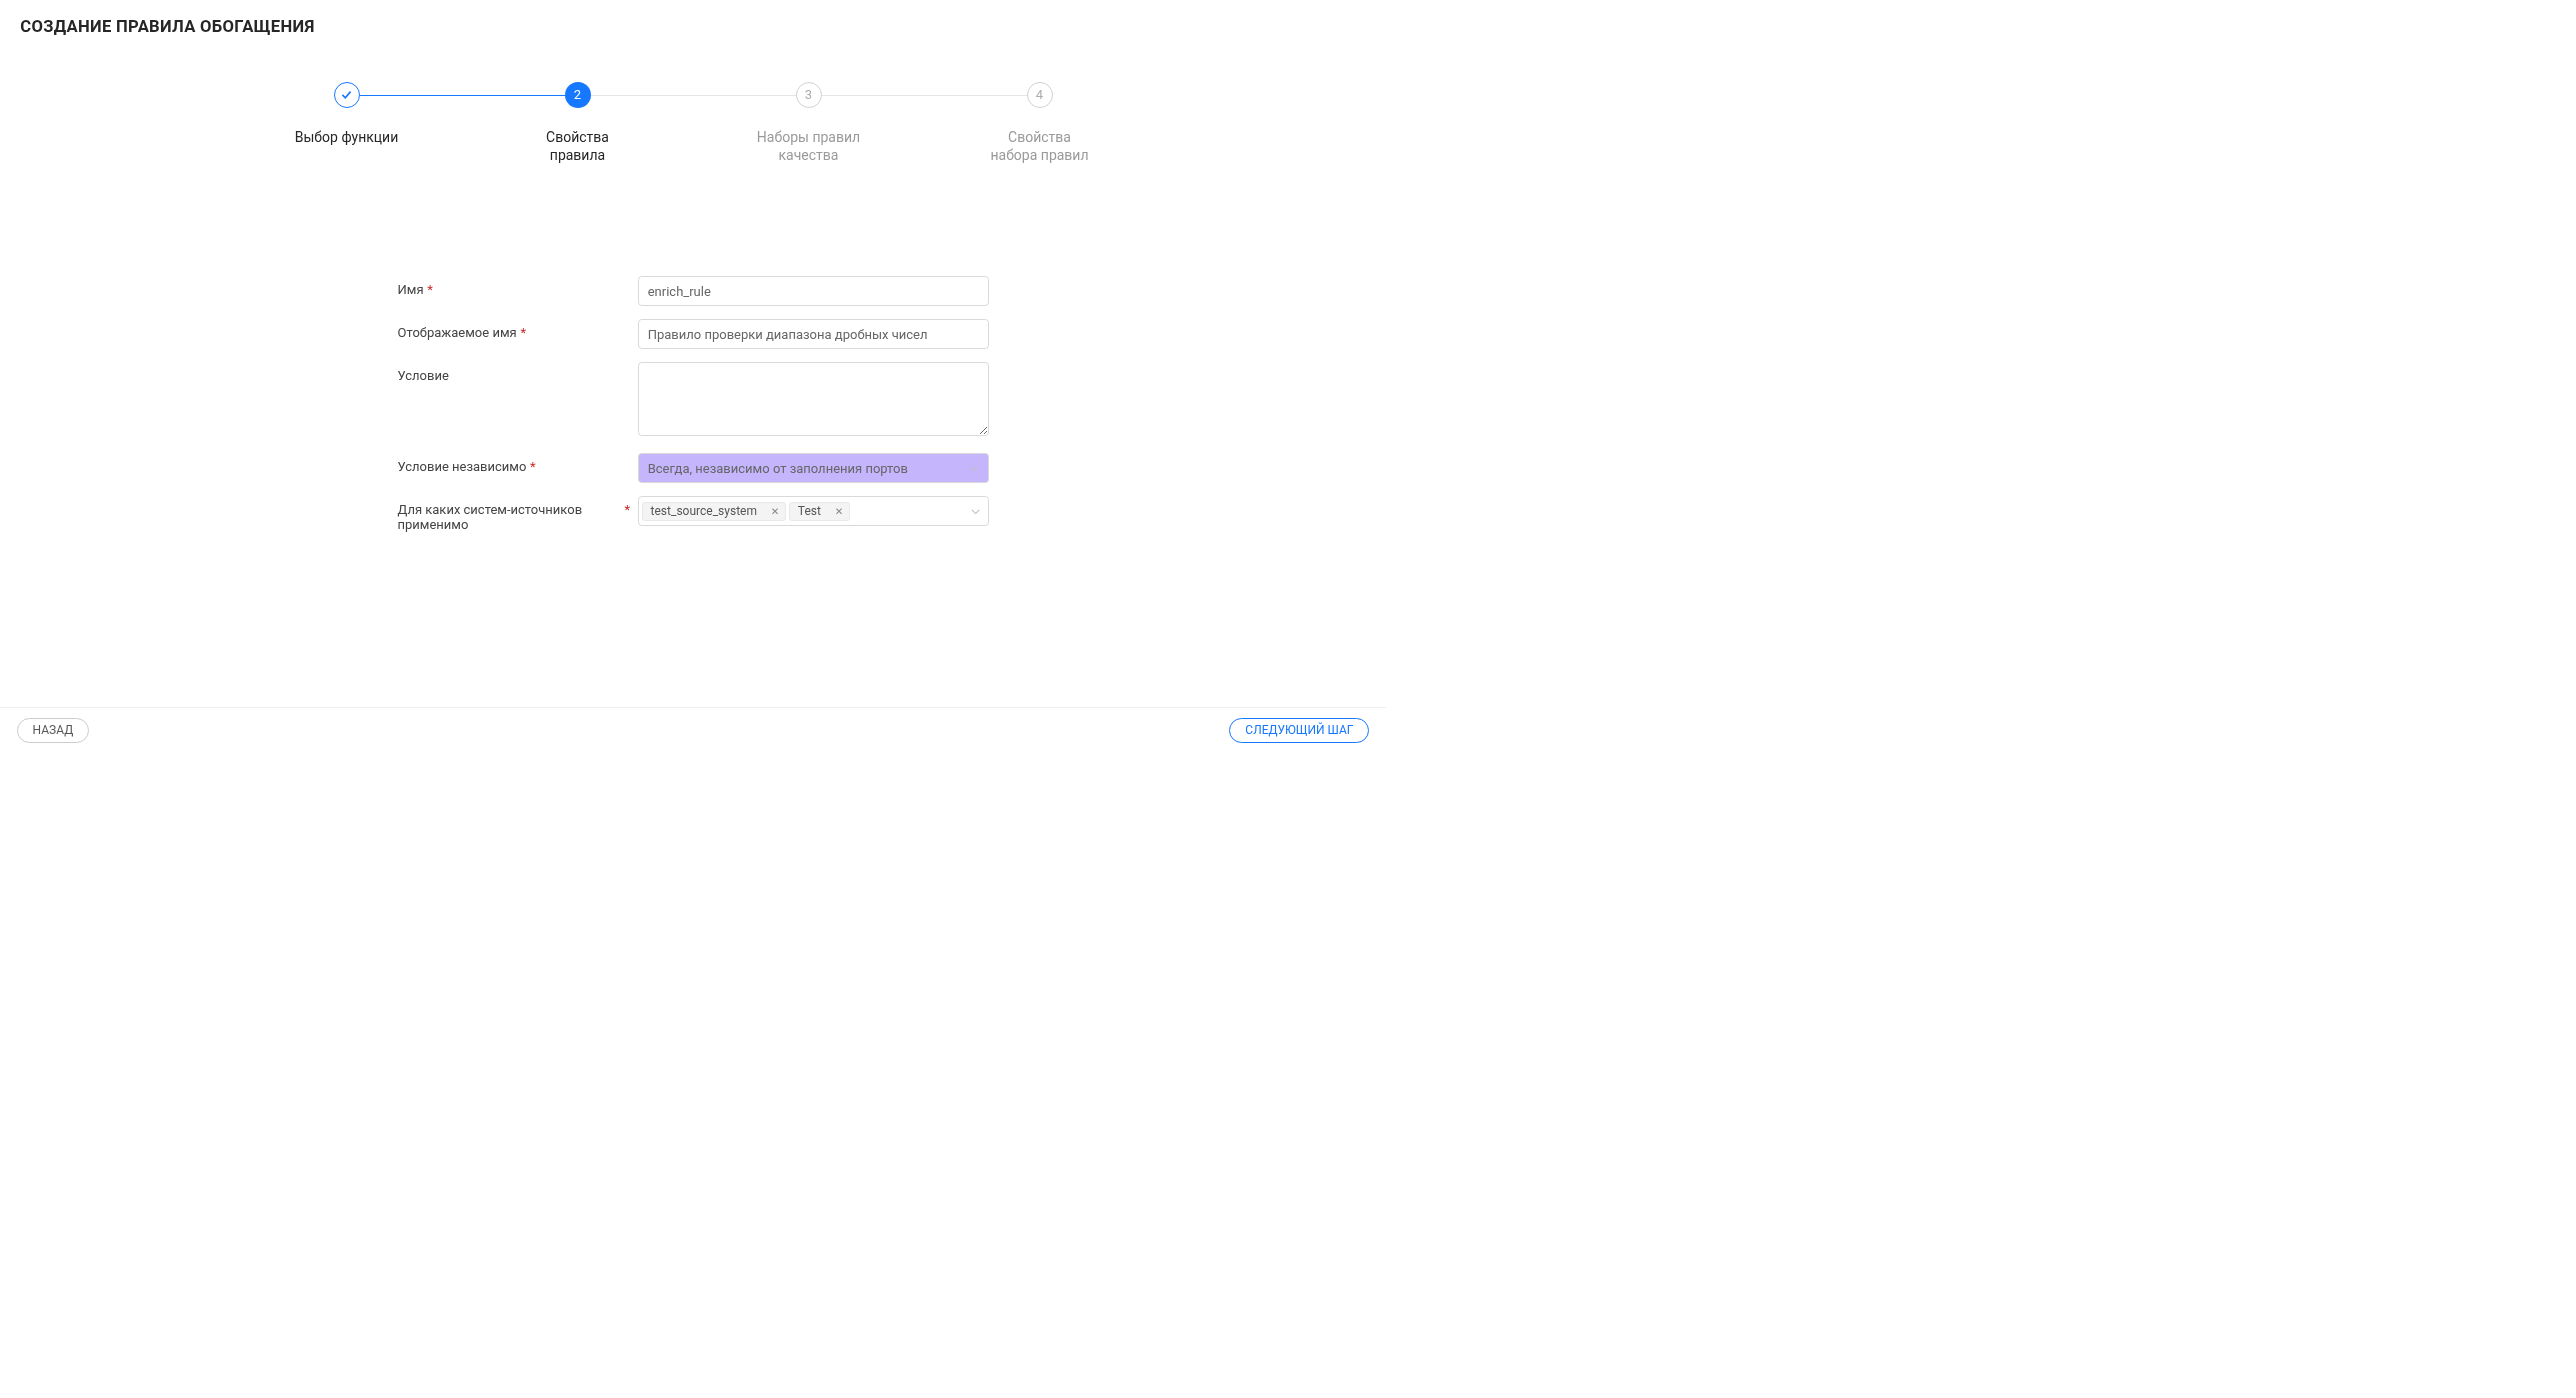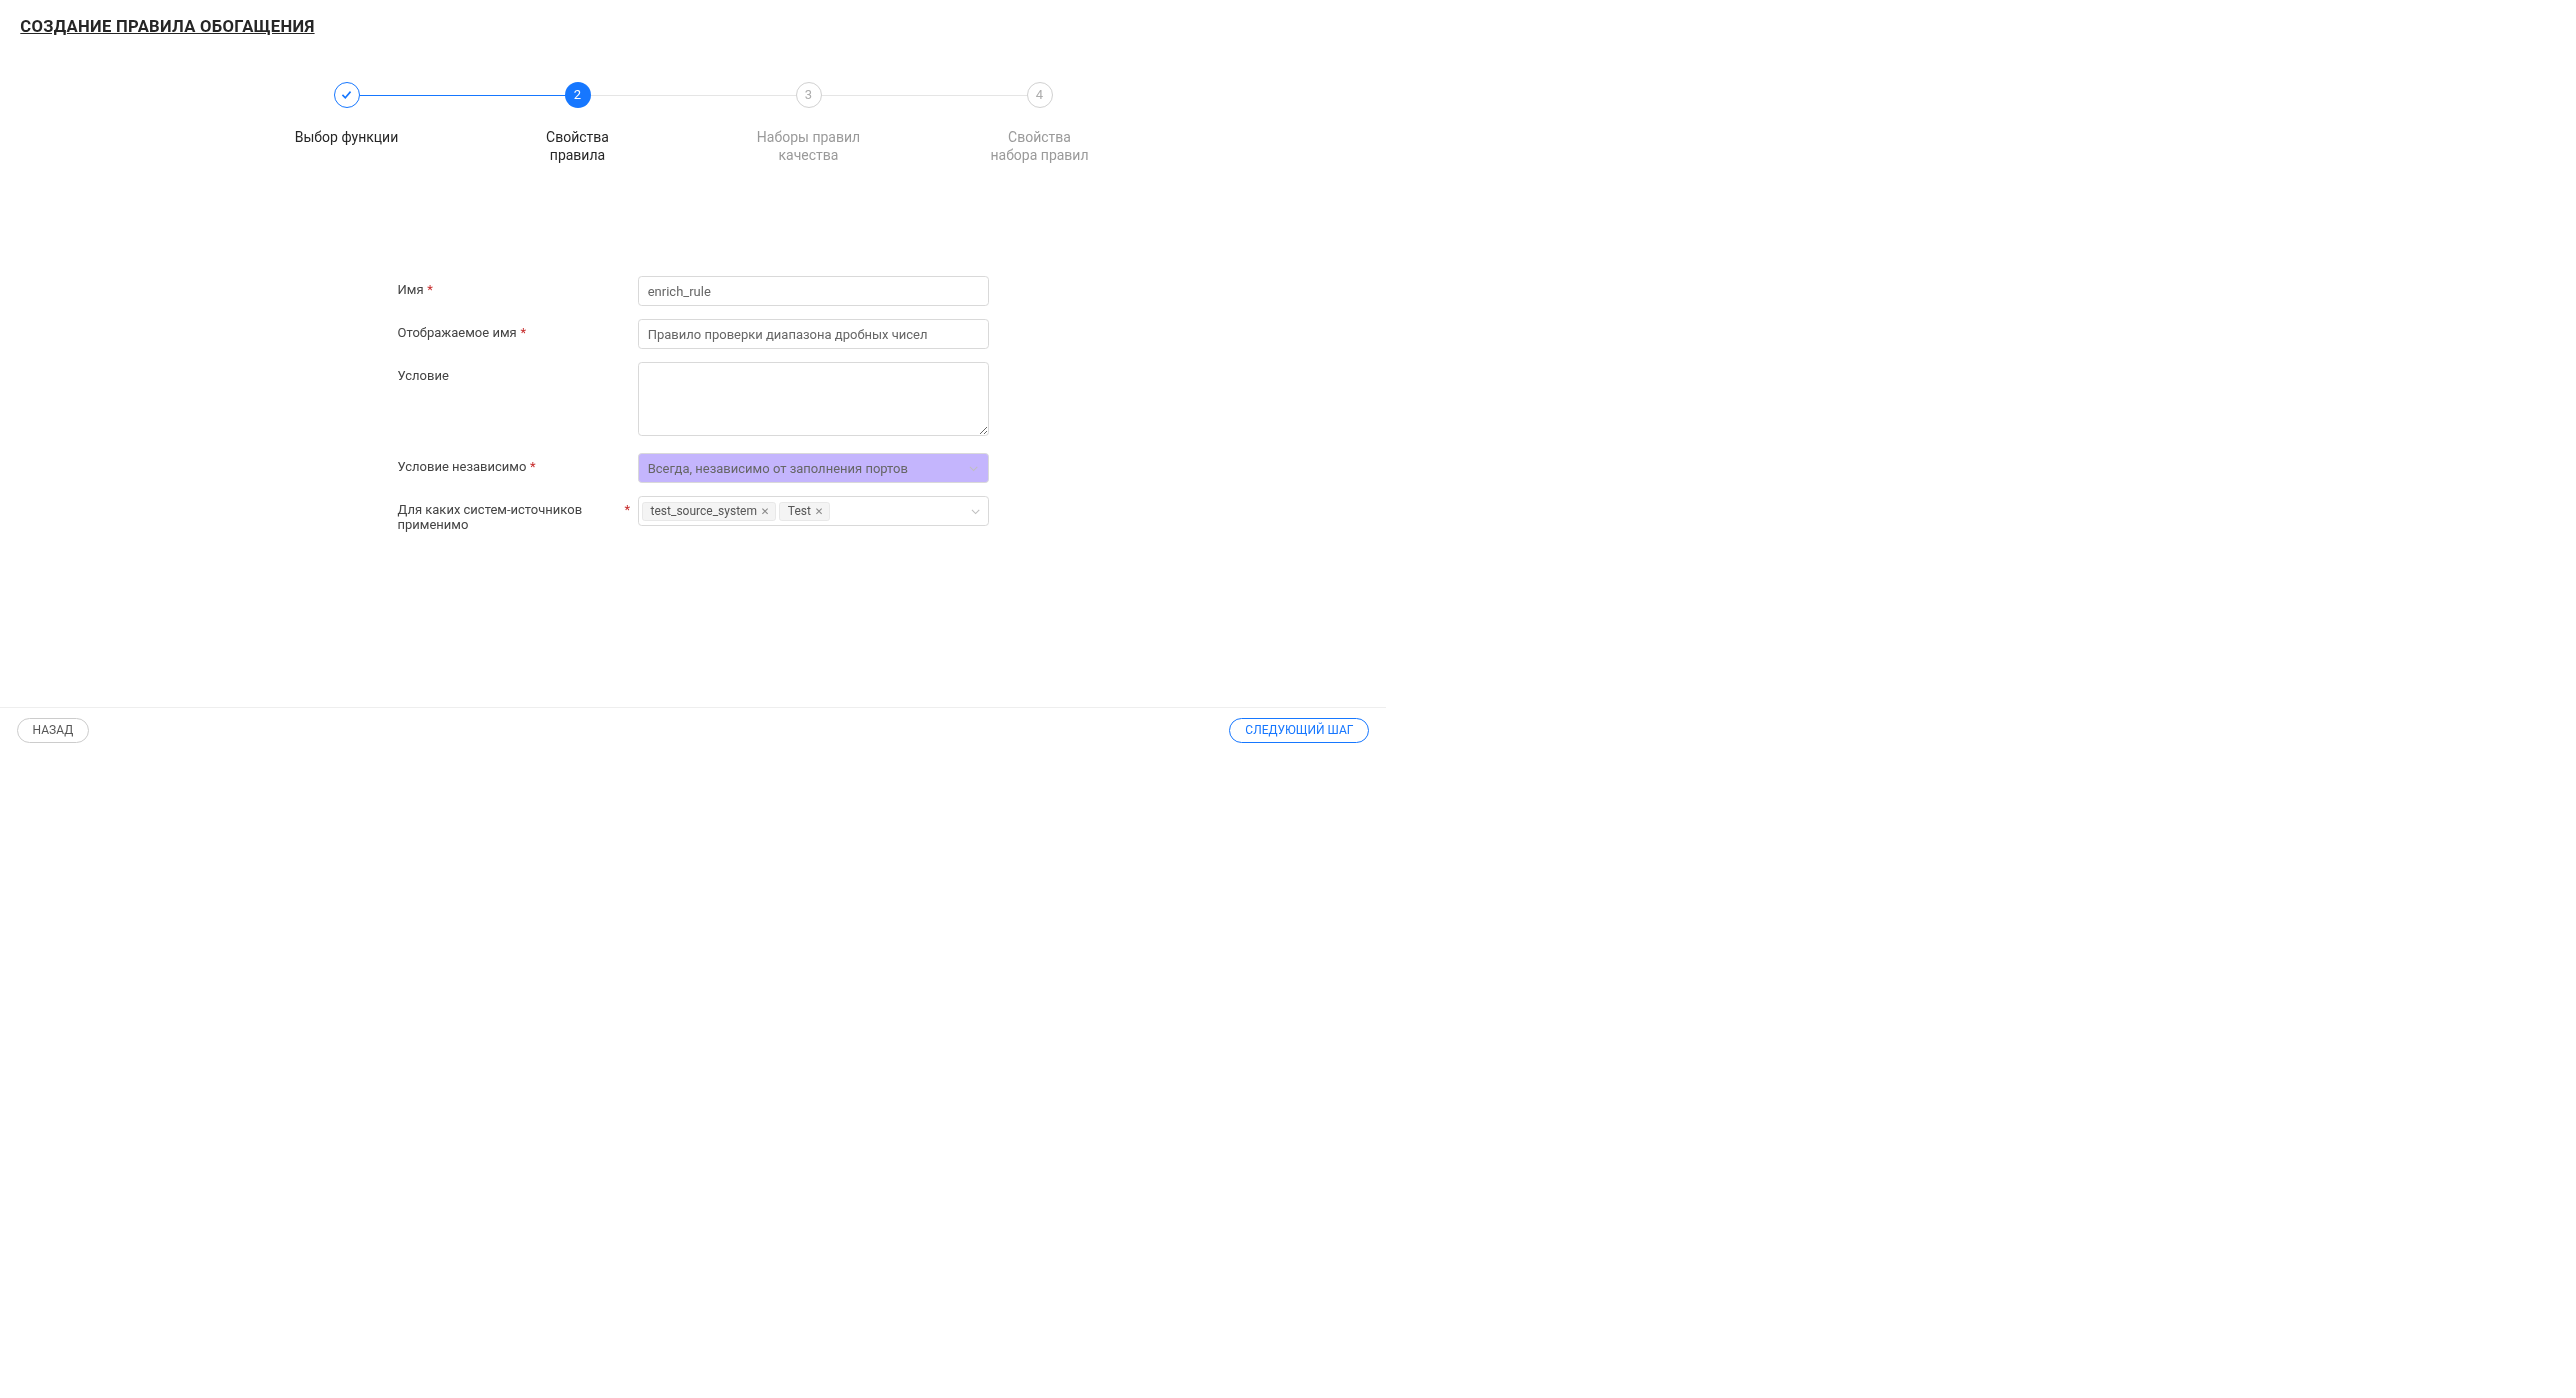--- a/index.html
+++ b/index.html
@@ -14,21 +14,20 @@
       width: 1386px;
       height: 752px;
       position: relative;
     }
     .page-title {
       font-size: 16.6px;
       font-weight: 700;
       padding: 16.6px 20.3px 0 20.3px;
       letter-spacing: 0.3px;
       color: #262626;
-      text-decoration: underline;
     }
     .stepper {
       display: flex;
       justify-content: center;
       align-items: flex-start;
       gap: 0;
       margin-top: 46px;
       padding: 0 18.5px;
     }
     .step {
@@ -185,21 +184,21 @@
     }
     .tag {
       background: #f4f4f4;
       border: 0.9px solid #e8e8e8;
       border-radius: 2.8px;
       padding: 1.8px 3.7px 1.8px 7.4px;
       font-size: 12px;
       color: #555;
       display: flex;
       align-items: center;
-      gap: 2px;
+      gap: 12px;
     }
     .tag-close {
       font-size: 10.2px;
       color: #888;
       cursor: pointer;
       padding: 0 1.8px;
     }
     .chevron {
       color: #bfbfbf;
       font-size: 11px;

